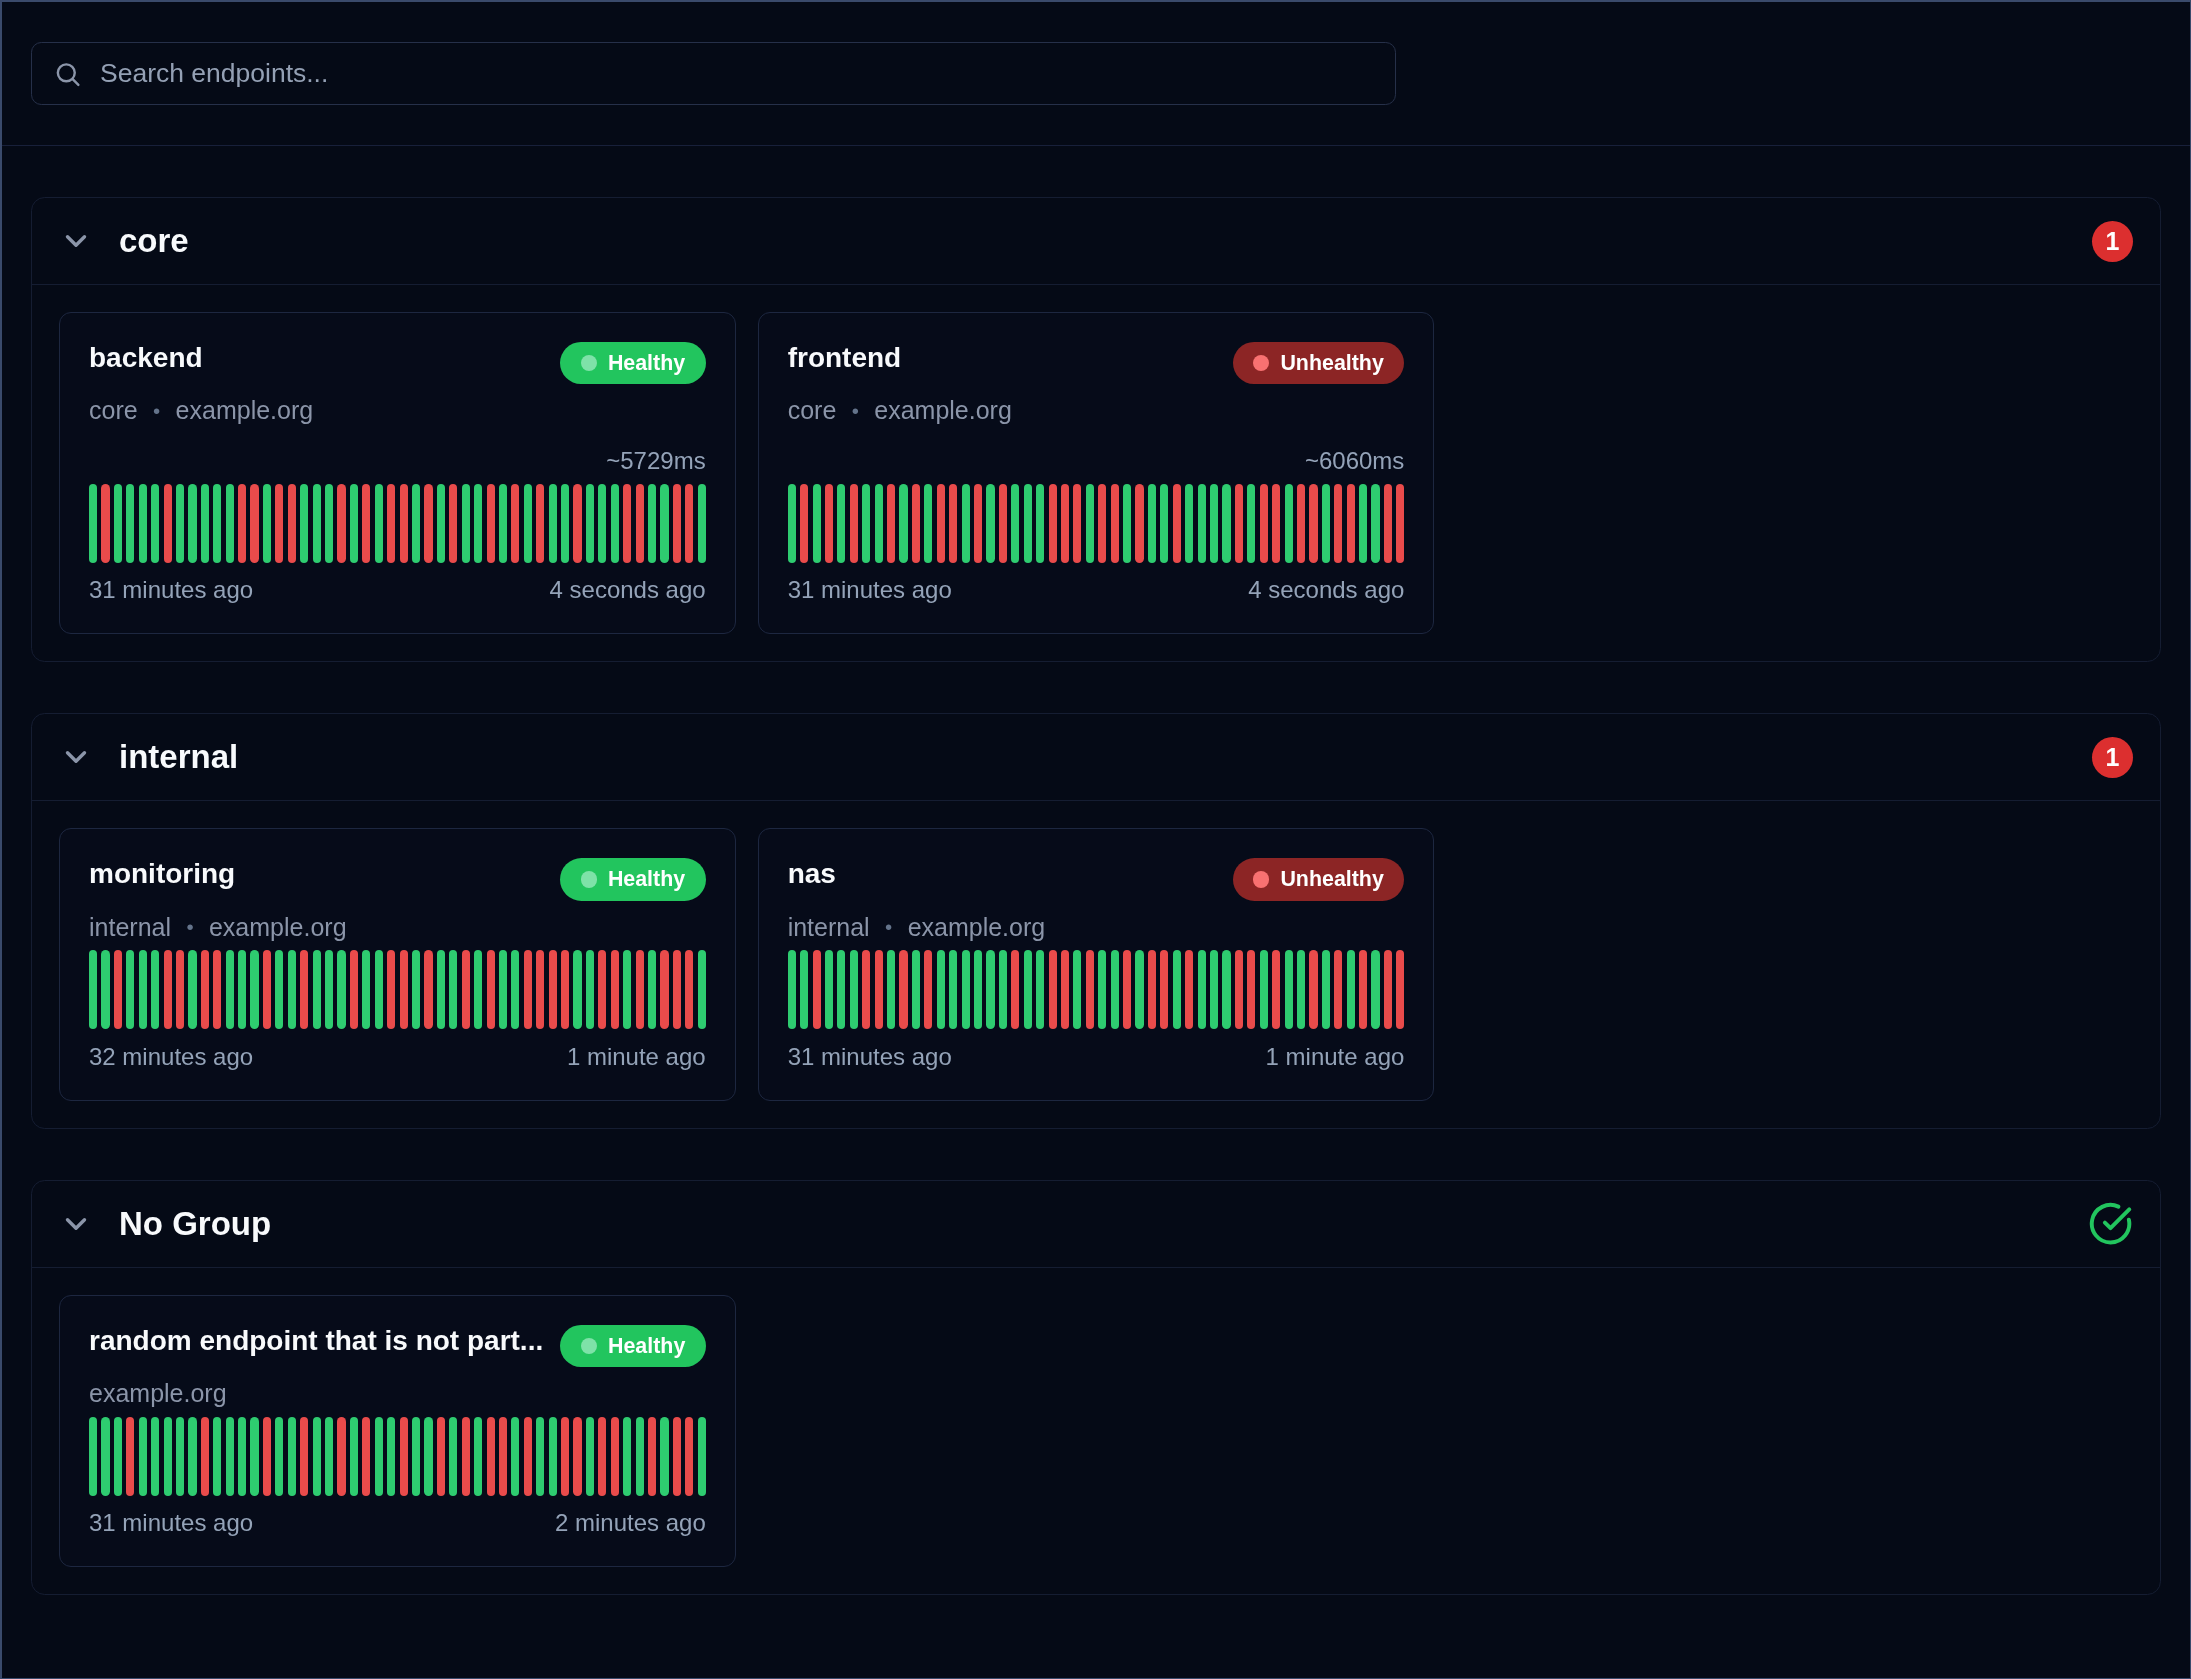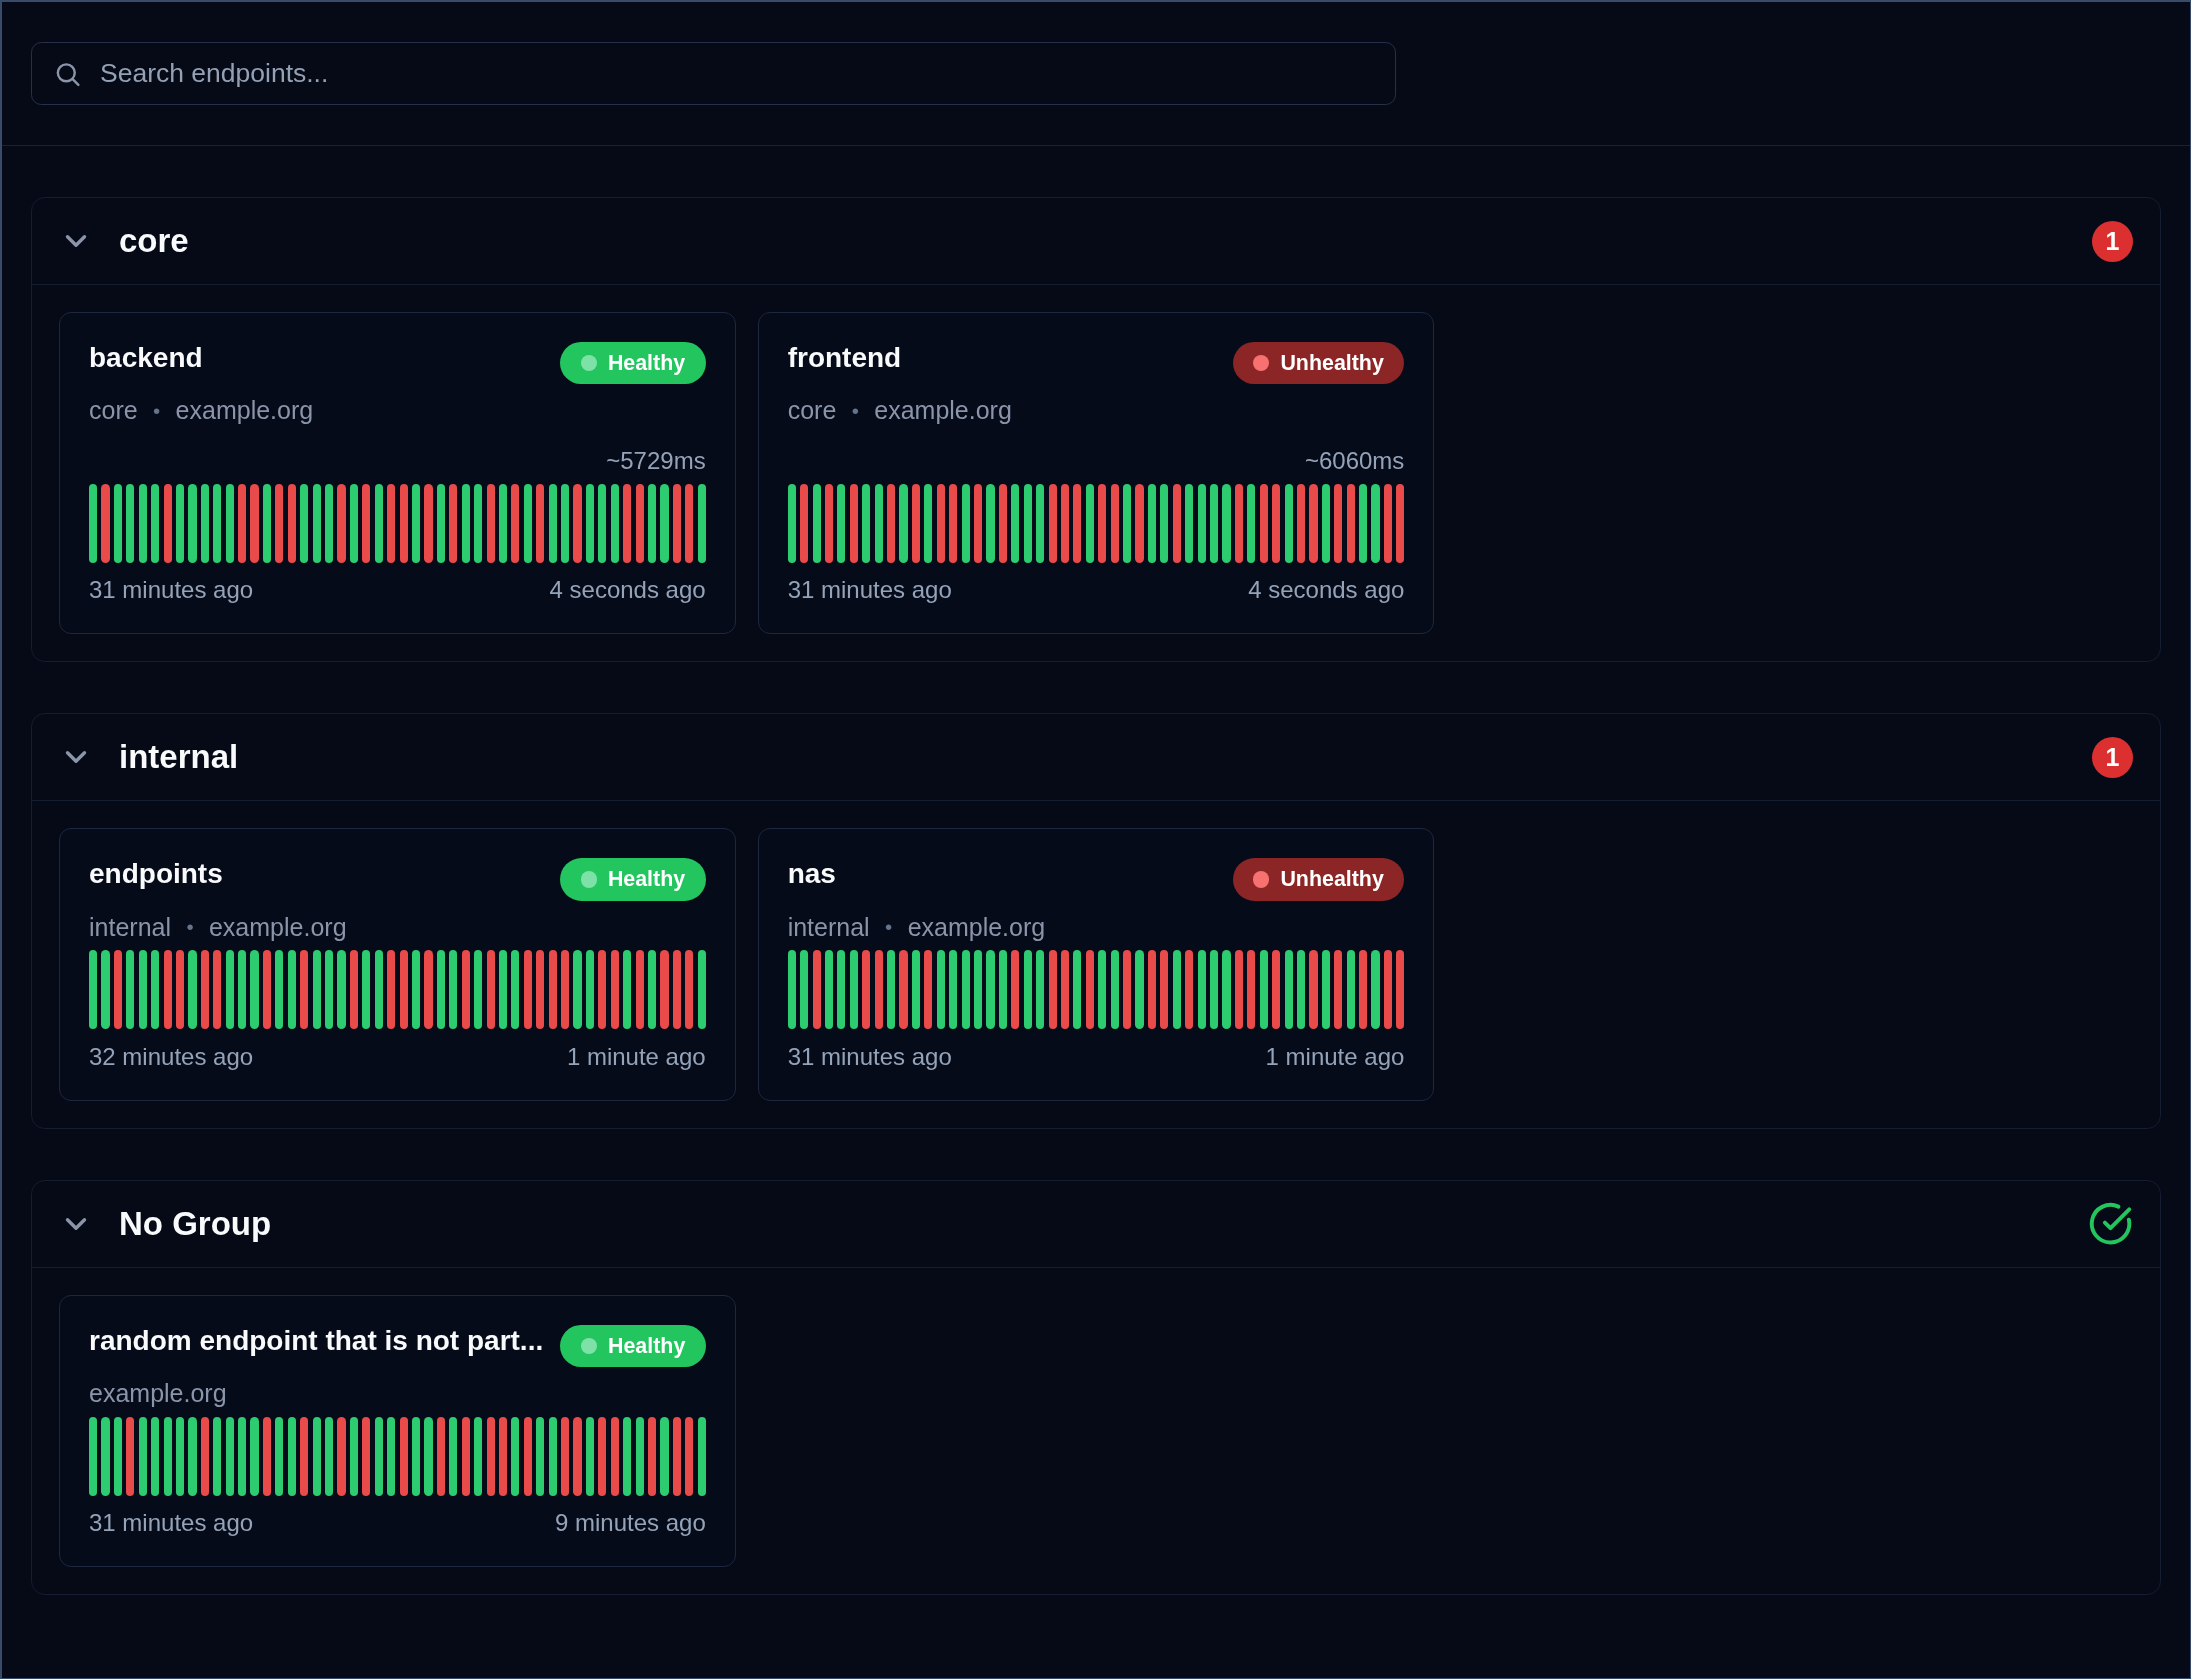--- a/index.html
+++ b/index.html
@@ -290,21 +290,21 @@
             <polyline points="6 9 12 15 18 9"></polyline>
           </svg>
           <span class="section-title">internal</span>
           <span class="section-right">
             <span class="count-badge" style="background:#dc2f2f">1</span>
           </span>
         </div>
         <div class="cards">
           <article class="card">
             <div class="card-top">
-              <div class="card-title">endpoints</div>
+              <div class="card-title">monitoring</div>
               <div class="pill" style="background:#22c55e">
                 <span class="dot" style="background:#7ee2a8"></span>
                 <span>Healthy</span>
               </div>
             </div>
             <div class="card-sub">
               <span>internal</span>
               <span class="sep">•</span>
               <span>example.org</span>
             </div>
@@ -509,21 +509,21 @@
               <span class="bar" style="background: rgb(46, 204, 112);"></span>
               <span class="bar" style="background: rgb(46, 204, 112);"></span>
               <span class="bar" style="background: rgb(233, 75, 75);"></span>
               <span class="bar" style="background: rgb(46, 204, 112);"></span>
               <span class="bar" style="background: rgb(233, 75, 75);"></span>
               <span class="bar" style="background: rgb(233, 75, 75);"></span>
               <span class="bar" style="background: rgb(46, 204, 112);"></span>
             </div>
             <div class="card-foot">
               <span>31 minutes ago</span>
-              <span>9 minutes ago</span>
+              <span>2 minutes ago</span>
             </div>
           </article>
         </div>
       </section>
     </main>
 
 </div>
 
 
 </body></html>

